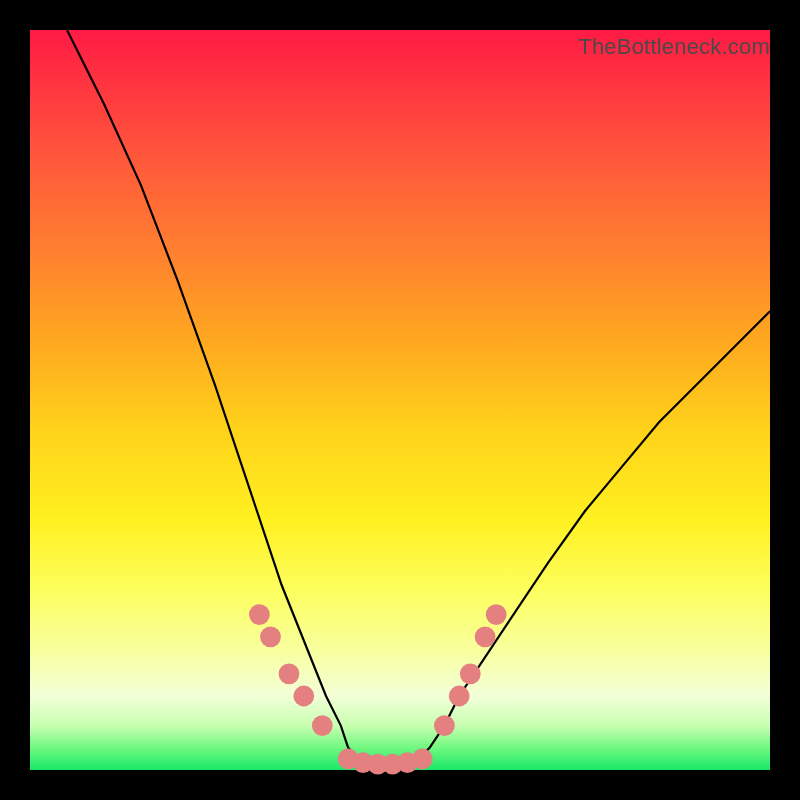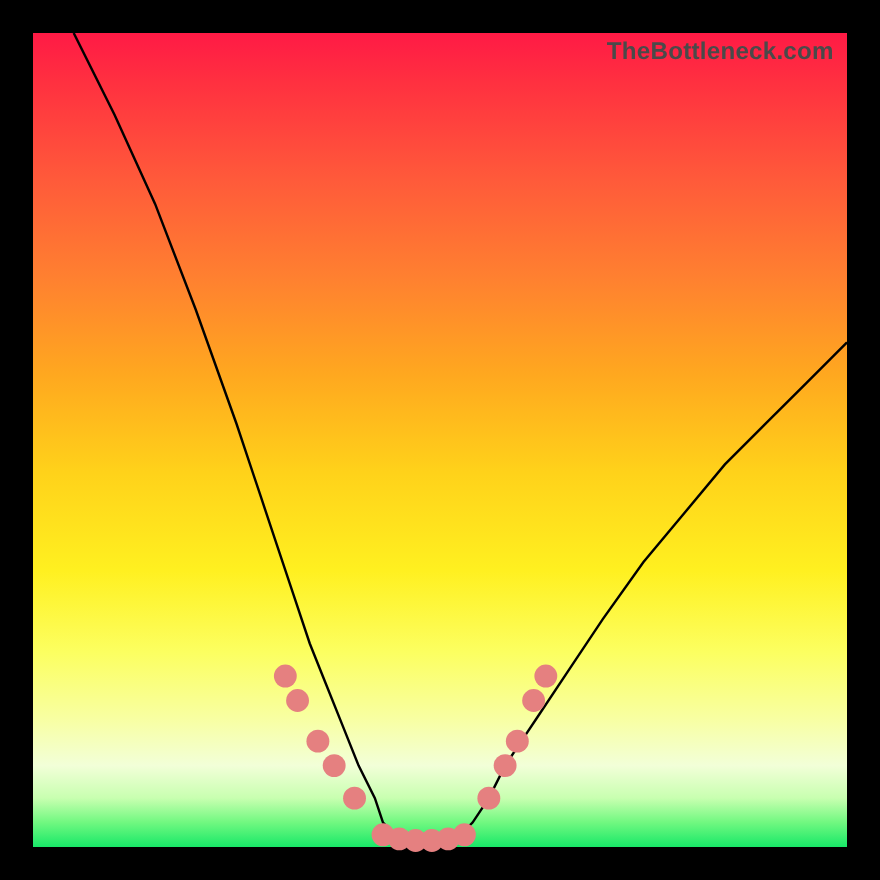--- a/index.html
+++ b/index.html
@@ -35,24 +35,24 @@
       #f8ffa0 84%,
       #f2ffd8 90%,
       #c8ffb0 94%,
       #70f880 97%,
       #18e868 100%
     );
   }
   .watermark {
     position: absolute;
     top: 4px;
-    right: 12px;
+    right: 0;
     color: #4a4a4a;
     font-size: 22px;
-    font-weight: 700;
+    font-weight: 400;
     letter-spacing: 0.2px;
     user-select: none;
   }
   svg.curve {
     position: absolute;
     left: 0;
     top: 0;
     width: 740px;
     height: 740px;
     overflow: visible;

